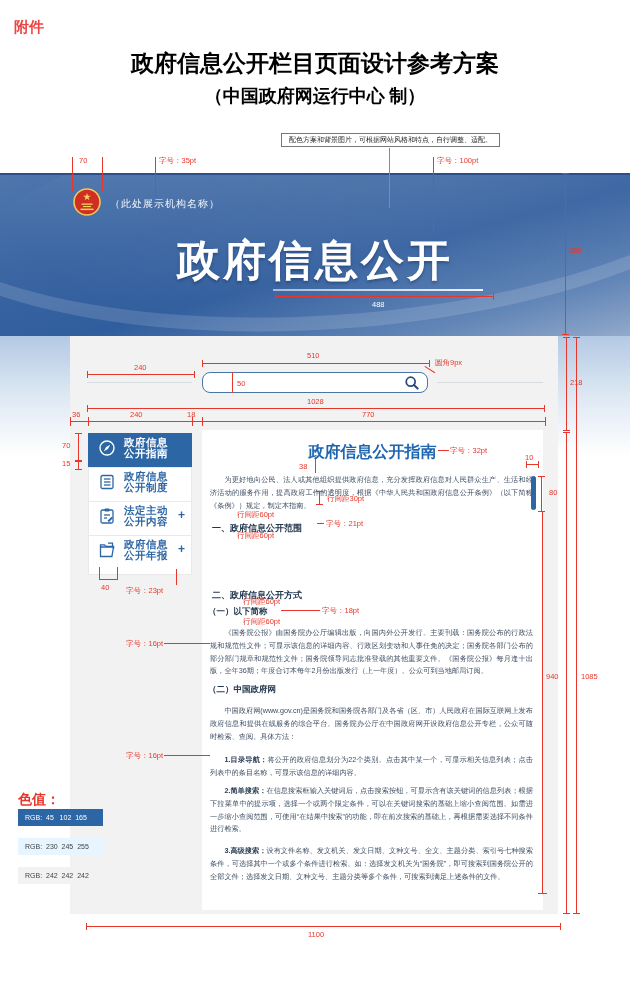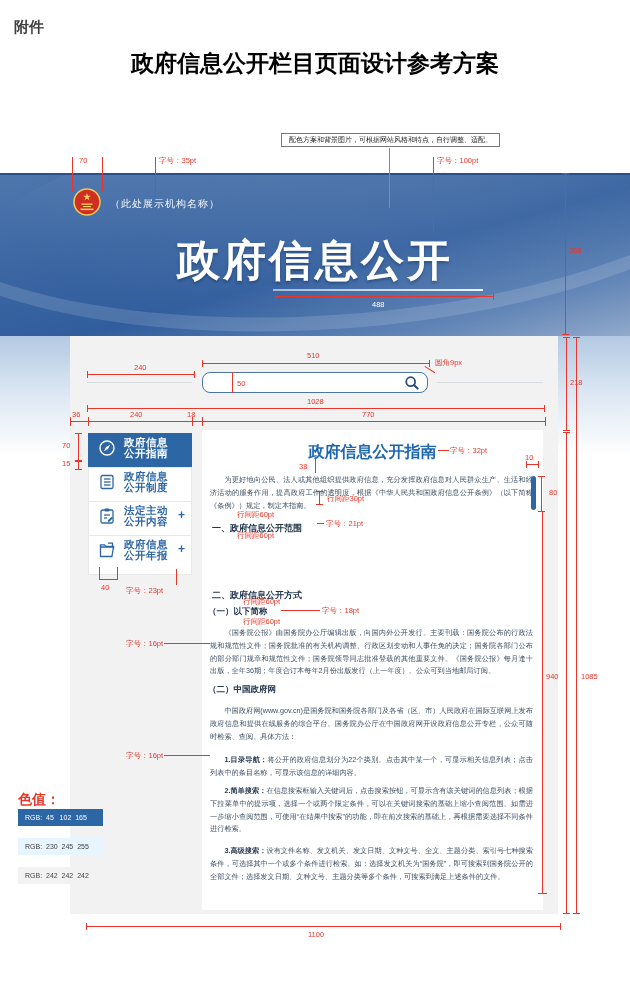--- a/index.html
+++ b/index.html
@@ -68,30 +68,31 @@
   .c-p b{color:#2c3e55;}
   .scrollbar{position:absolute;left:531px;top:476px;width:5px;height:34px;background:#2d66a5;border-radius:3px;z-index:6;}
 
   
   .swatch{position:absolute;left:18px;width:85px;height:17px;line-height:17px;font-size:7px;
           padding-left:7px;box-sizing:border-box;white-space:pre;z-index:10;}
   .note-box{position:absolute;left:281px;top:133px;width:217px;border:1px solid #777;background:#fff;
           font-size:7px;line-height:12px;text-align:center;color:#222;z-index:10;}
   .doc-title{position:absolute;left:0;top:48px;width:630px;text-align:center;font-size:23px;font-weight:bold;color:#000;}
   .doc-sub{position:absolute;left:0;top:84px;width:630px;text-align:center;font-size:18px;font-weight:bold;color:#000;}
-  .attach{position:absolute;left:14px;top:18px;font-size:15px;font-weight:bold;color:#404040;font-family:Liberation Mono, monospace;}
+  .attach{position:absolute;left:14px;top:18px;font-size:15px;font-weight:bold;color:#ef4444;font-family:Liberation Mono, monospace;}
   .palette-label{position:absolute;left:18px;top:791px;font-size:14px;font-weight:bold;color:#e8372a;z-index:10;}
 </style>
 </head>
 <body>
 
 <div class="stage">
 
   <div class="attach serif">附件</div>
   <div class="doc-title serif">政府信息公开栏目页面设计参考方案</div>
+  <div class="doc-sub serif">（中国政府网运行中心 制）</div>
   <div class="note-box">配色方案和背景图片，可根据网站风格和特点，自行调整、适配。</div>
   <div class="glv" style="left:389px;top:148px;height:60px;"></div>
 
   <span class="ann" style="left:79px;top:156px;">70</span>
   <div class="rlv" style="left:72px;top:157px;height:34px;"></div>
   <div class="rlv" style="left:102px;top:157px;height:34px;"></div>
   <span class="ann" style="left:159px;top:156px;">字号：35pt</span>
   <div class="rlv" style="left:155px;top:157px;height:40px;"></div>
   <span class="ann" style="left:437px;top:156px;">字号：100pt</span>
   <div class="rlv" style="left:433px;top:157px;height:76px;"></div>
@@ -228,21 +229,21 @@
   <div class="rlh" style="left:317px;top:523px;width:7px;"></div>
   <span class="ann" style="left:326px;top:519px;">字号：21pt</span>
   <span class="ann" style="left:237px;top:531px;">行间距60pt</span>
 
   <h2 class="c-h2" style="top:585px;">二、政府信息公开方式</h2>
   <span class="ann" style="left:243px;top:597px;">行间距60pt</span>
   <h3 class="c-h3" style="top:606px;">（一）以下简称</h3>
   <div class="rlh" style="left:281px;top:610px;width:39px;"></div>
   <span class="ann" style="left:322px;top:606px;">字号：18pt</span>
   <span class="ann" style="left:243px;top:617px;">行间距60pt</span>
-  <p class="c-p" style="top:627px;">《国务院公报》由国务院办公厅编辑出版，向国内外公开发行。主要刊载：国务院公布的行政法规和规范性文件；国务院批准的有关机构调整、行政区划变动和人事任免的决定；国务院各部门公布的部分部门规章和规范性文件；国务院领导同志批准登载的其他重要文件。《国务院公报》每月逢十出版，全年36期；年度合订本每年2月份出版发行（上一年度）。公众可到当地邮局订阅。</p>
+  <p class="c-p" style="top:627px;">《国务院公报》由国务院办公厅编辑出版，向国内外公开发行。主要刊载：国务院公布的行政法规和规范性文件；可显示该信息的详细内容、行政区划变动和人事任免的决定；国务院各部门公布的部分部门规章和规范性文件；国务院领导同志批准登载的其他重要文件。《国务院公报》每月逢十出版，全年36期；年度合订本每年2月份出版发行（上一年度）。公众可到当地邮局订阅。</p>
   <span class="ann" style="left:126px;top:639px;">字号：16pt</span>
   <div class="rlh" style="left:164px;top:643px;width:46px;"></div>
 
   <h3 class="c-h3" style="top:684px;">（二）中国政府网</h3>
   <p class="c-p" style="top:705px;">中国政府网(www.gov.cn)是国务院和国务院各部门及各省（区、市）人民政府在国际互联网上发布政府信息和提供在线服务的综合平台。国务院办公厅在中国政府网开设政府信息公开专栏，公众可随时检索、查阅。具体方法：</p>
   <span class="ann" style="left:126px;top:751px;">字号：16pt</span>
   <div class="rlh" style="left:164px;top:755px;width:46px;"></div>
   <p class="c-p" style="top:754px;"><b>1.目录导航：</b><span>将公开的政府信息划分为22个类别。点击其中某一个，可显示相关信息列表；点击列表中的条目名称，可显示该信息的详细内容。</span></p>
   <p class="c-p" style="top:785px;"><b>2.简单搜索：</b><span>在信息搜索框输入关键词后，点击搜索按钮，可显示含有该关键词的信息列表；根据下拉菜单中的提示项，选择一个或两个限定条件，可以在关键词搜索的基础上缩小查阅范围。如需进一步缩小查阅范围，可使用“在结果中搜索”的功能，即在前次搜索的基础上，再根据需要选择不同条件进行检索。</span></p>
   <p class="c-p" style="top:845px;"><b>3.高级搜索：</b><span>设有文件名称、发文机关、发文日期、文种文号、全文、主题分类、索引号七种搜索条件，可选择其中一个或多个条件进行检索。如：选择发文机关为“国务院”，即可搜索到国务院公开的全部文件；选择发文日期、文种文号、主题分类等多个条件，可搜索到满足上述条件的文件。</span></p>

